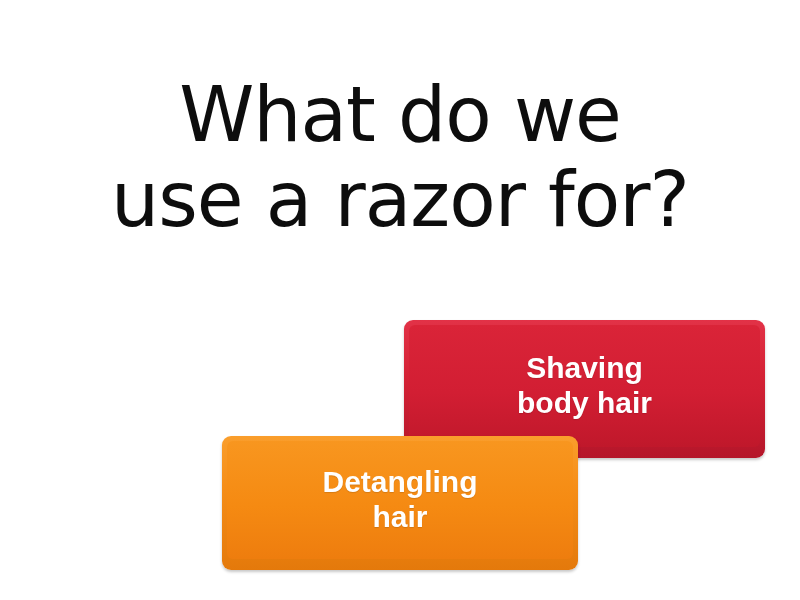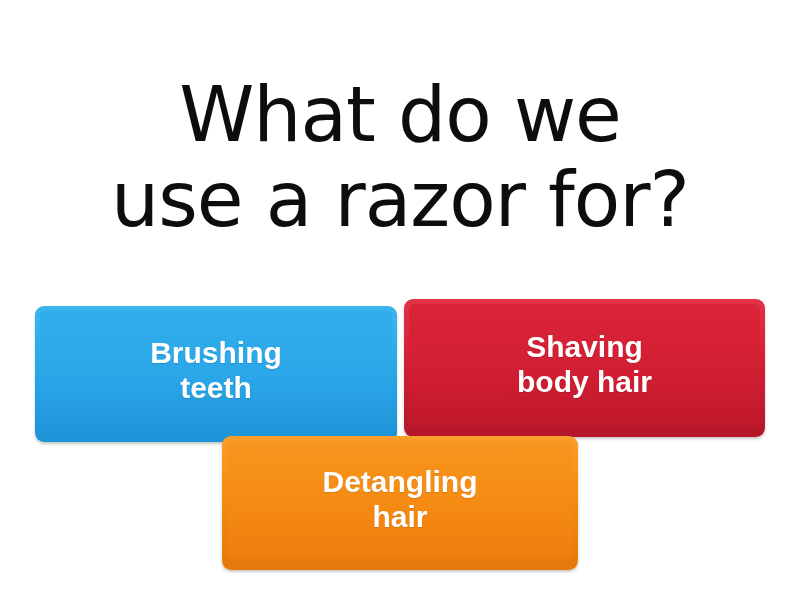--- a/index.html
+++ b/index.html
@@ -70,21 +70,21 @@
     left: 35px;  top: 266px;
     width: 362px; height: 136px;
     background: linear-gradient(180deg, #3BB4F0 0%, #2CA9EA 38%, #1C93D6 100%);
   }
   #answer-0 .answer-face {
     background: linear-gradient(180deg, #31ADEC 0%, #2BA6E8 55%, #1E97DA 100%);
   }
 
   
   #answer-1 {
-    left: 404px; top: 259px;
+    left: 404px; top: 280px;
     width: 361px; height: 138px;
     background: linear-gradient(180deg, #E23247 0%, #D52235 40%, #B5162a 100%);
   }
   #answer-1 .answer-face {
     background: linear-gradient(180deg, #DA2438 0%, #D21E33 55%, #C0182b 100%);
   }
 
   
   #answer-2 {
     left: 222px; top: 396px;
@@ -96,24 +96,20 @@
   }
 </style>
 </head>
 <body>
 
 <div id="quiz-stage">
 
   <div id="question-title">What do we
 use a razor for?</div>
 
-  <div class="answer-btn" id="answer-0">
-    <div class="answer-face">Brushing
-teeth</div>
-  </div>
 
   <div class="answer-btn" id="answer-1">
     <div class="answer-face">Shaving
 body hair</div>
   </div>
 
   <div class="answer-btn" id="answer-2">
     <div class="answer-face">Detangling
 hair</div>
   </div>

